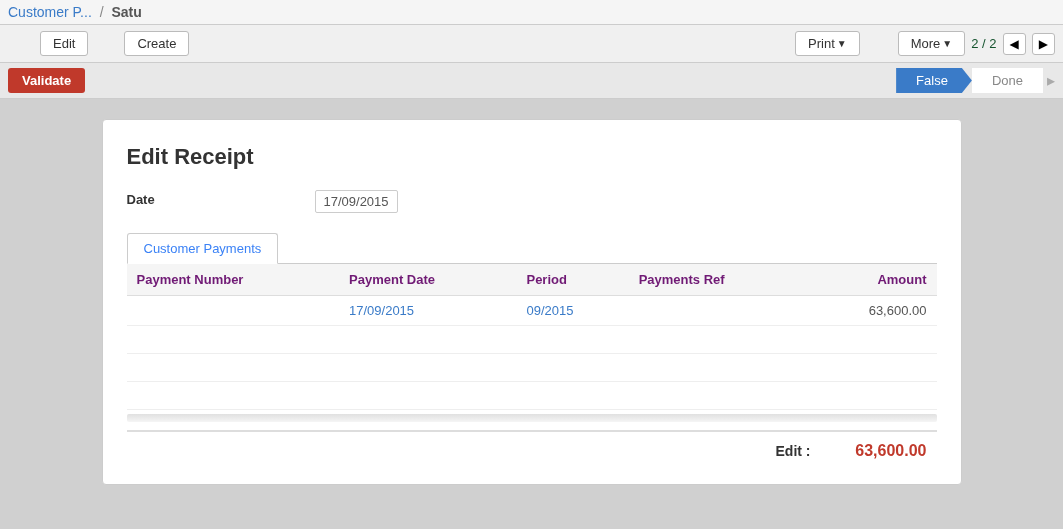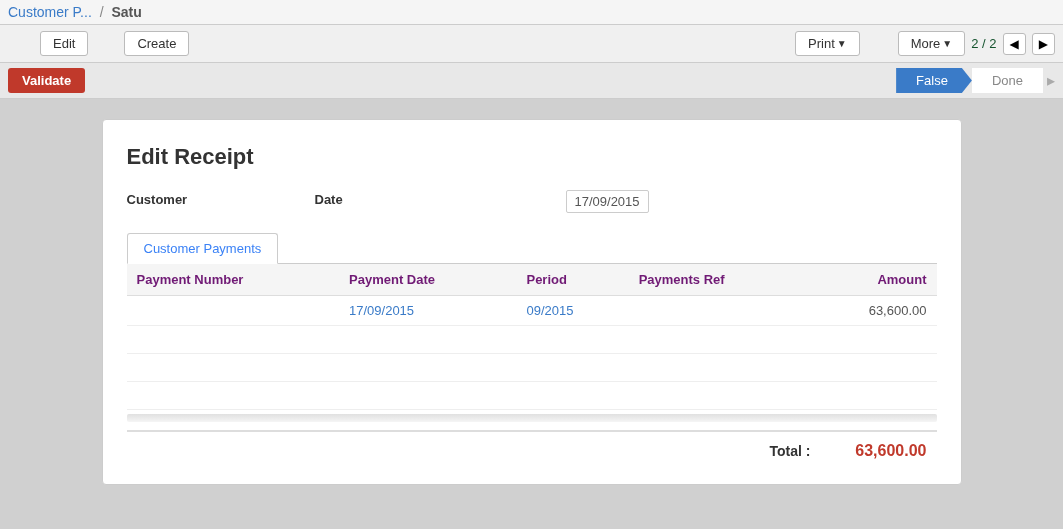--- a/index.html
+++ b/index.html
@@ -277,21 +277,20 @@
     <span class="steps-arrow">▸</span>
   </div>
 </div>
 
 <div class="main-content">
   <div class="receipt-card">
 
     <div class="receipt-title">Edit Receipt</div>
 
     <div class="receipt-fields">
-      <div class="field-label">Customer</div>
       <div class="field-label">Date</div>
       <div>
         <span class="field-value-date">17/09/2015</span>
       </div>
     </div>
 
     <div class="tabs">
       <div class="tab active">Customer Payments</div>
     </div>
 
@@ -333,18 +332,18 @@
             <td></td>
             <td></td>
             <td></td>
         </tr>
       </tbody>
     </table>
 
     <div class="scroll-hint"></div>
 
     <div class="total-row">
-      <span class="total-label">Total :</span>
+      <span class="total-label">Edit :</span>
       <span class="total-value">63,600.00</span>
     </div>
 
   </div>
 </div>
 
 </body></html>

